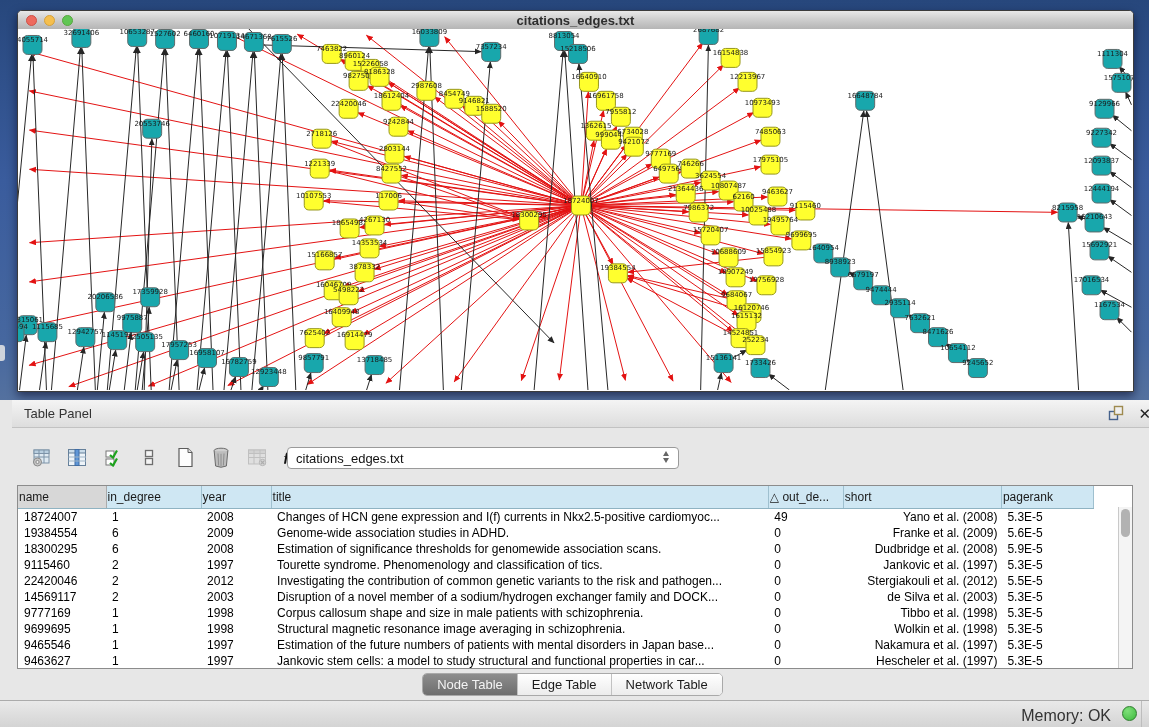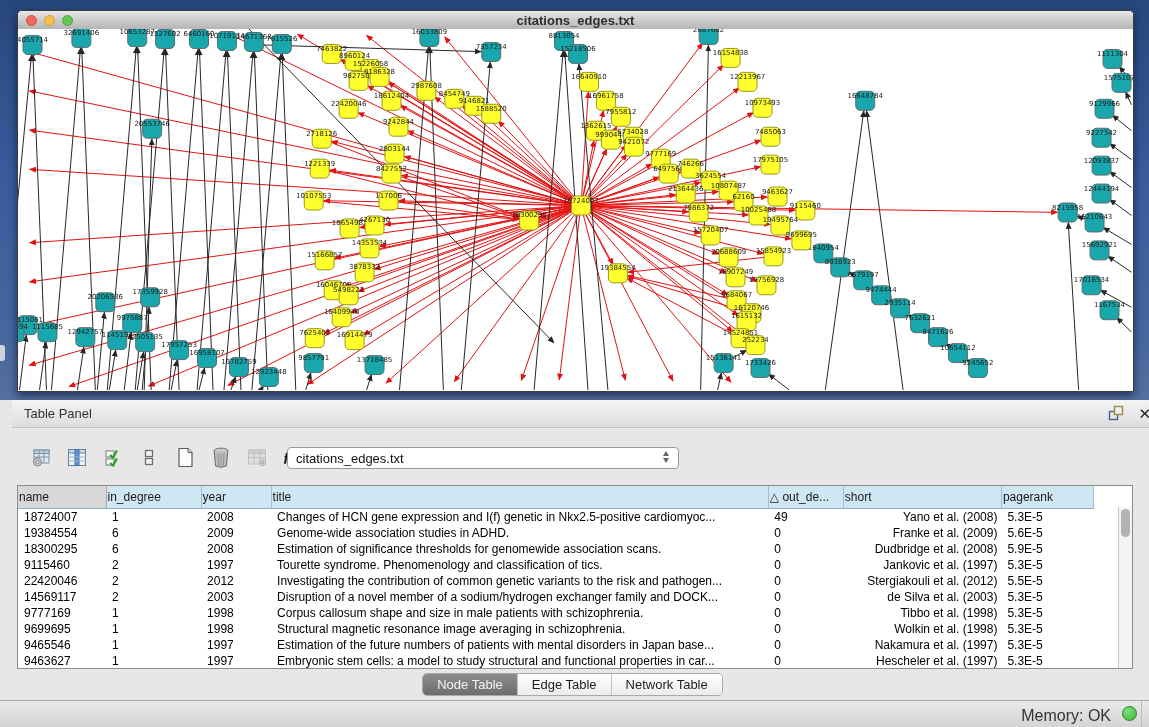--- a/index.html
+++ b/index.html
@@ -626,21 +626,21 @@
             <th>△ out_de...</th>
             <th>short</th>
             <th>pagerank</th>
           </tr>
         </thead>
       <tbody id="tbl-body">
           <tr>
             <td>18724007</td>
             <td>1</td>
             <td>2008</td>
-            <td>Changes of HCN gene expression and I(f) genetic in Nkx2.5-positive cardiomyoc...</td>
+            <td>Changes of HCN gene expression and I(f) currents in Nkx2.5-positive cardiomyoc...</td>
             <td>49</td>
             <td class="c-short">Yano et al. (2008)</td>
             <td>5.3E-5</td>
           </tr>
           <tr>
             <td>19384554</td>
             <td>6</td>
             <td>2009</td>
             <td>Genome-wide association studies in ADHD.</td>
             <td>0</td>
@@ -707,21 +707,21 @@
             <td>1997</td>
             <td>Estimation of the future numbers of patients with mental disorders in Japan base...</td>
             <td>0</td>
             <td class="c-short">Nakamura et al. (1997)</td>
             <td>5.3E-5</td>
           </tr>
           <tr>
             <td>9463627</td>
             <td>1</td>
             <td>1997</td>
-            <td>Embryonic stem cells: a model to study structural and functional properties in car...</td>
+            <td>Jankovic stem cells: a model to study structural and functional properties in car...</td>
             <td>0</td>
             <td class="c-short">Hescheler et al. (1997)</td>
             <td>5.3E-5</td>
           </tr>
         </tbody>
     </table>
     <div class="vscroll">
       <div class="thumb"></div>
     </div>
   </div>

